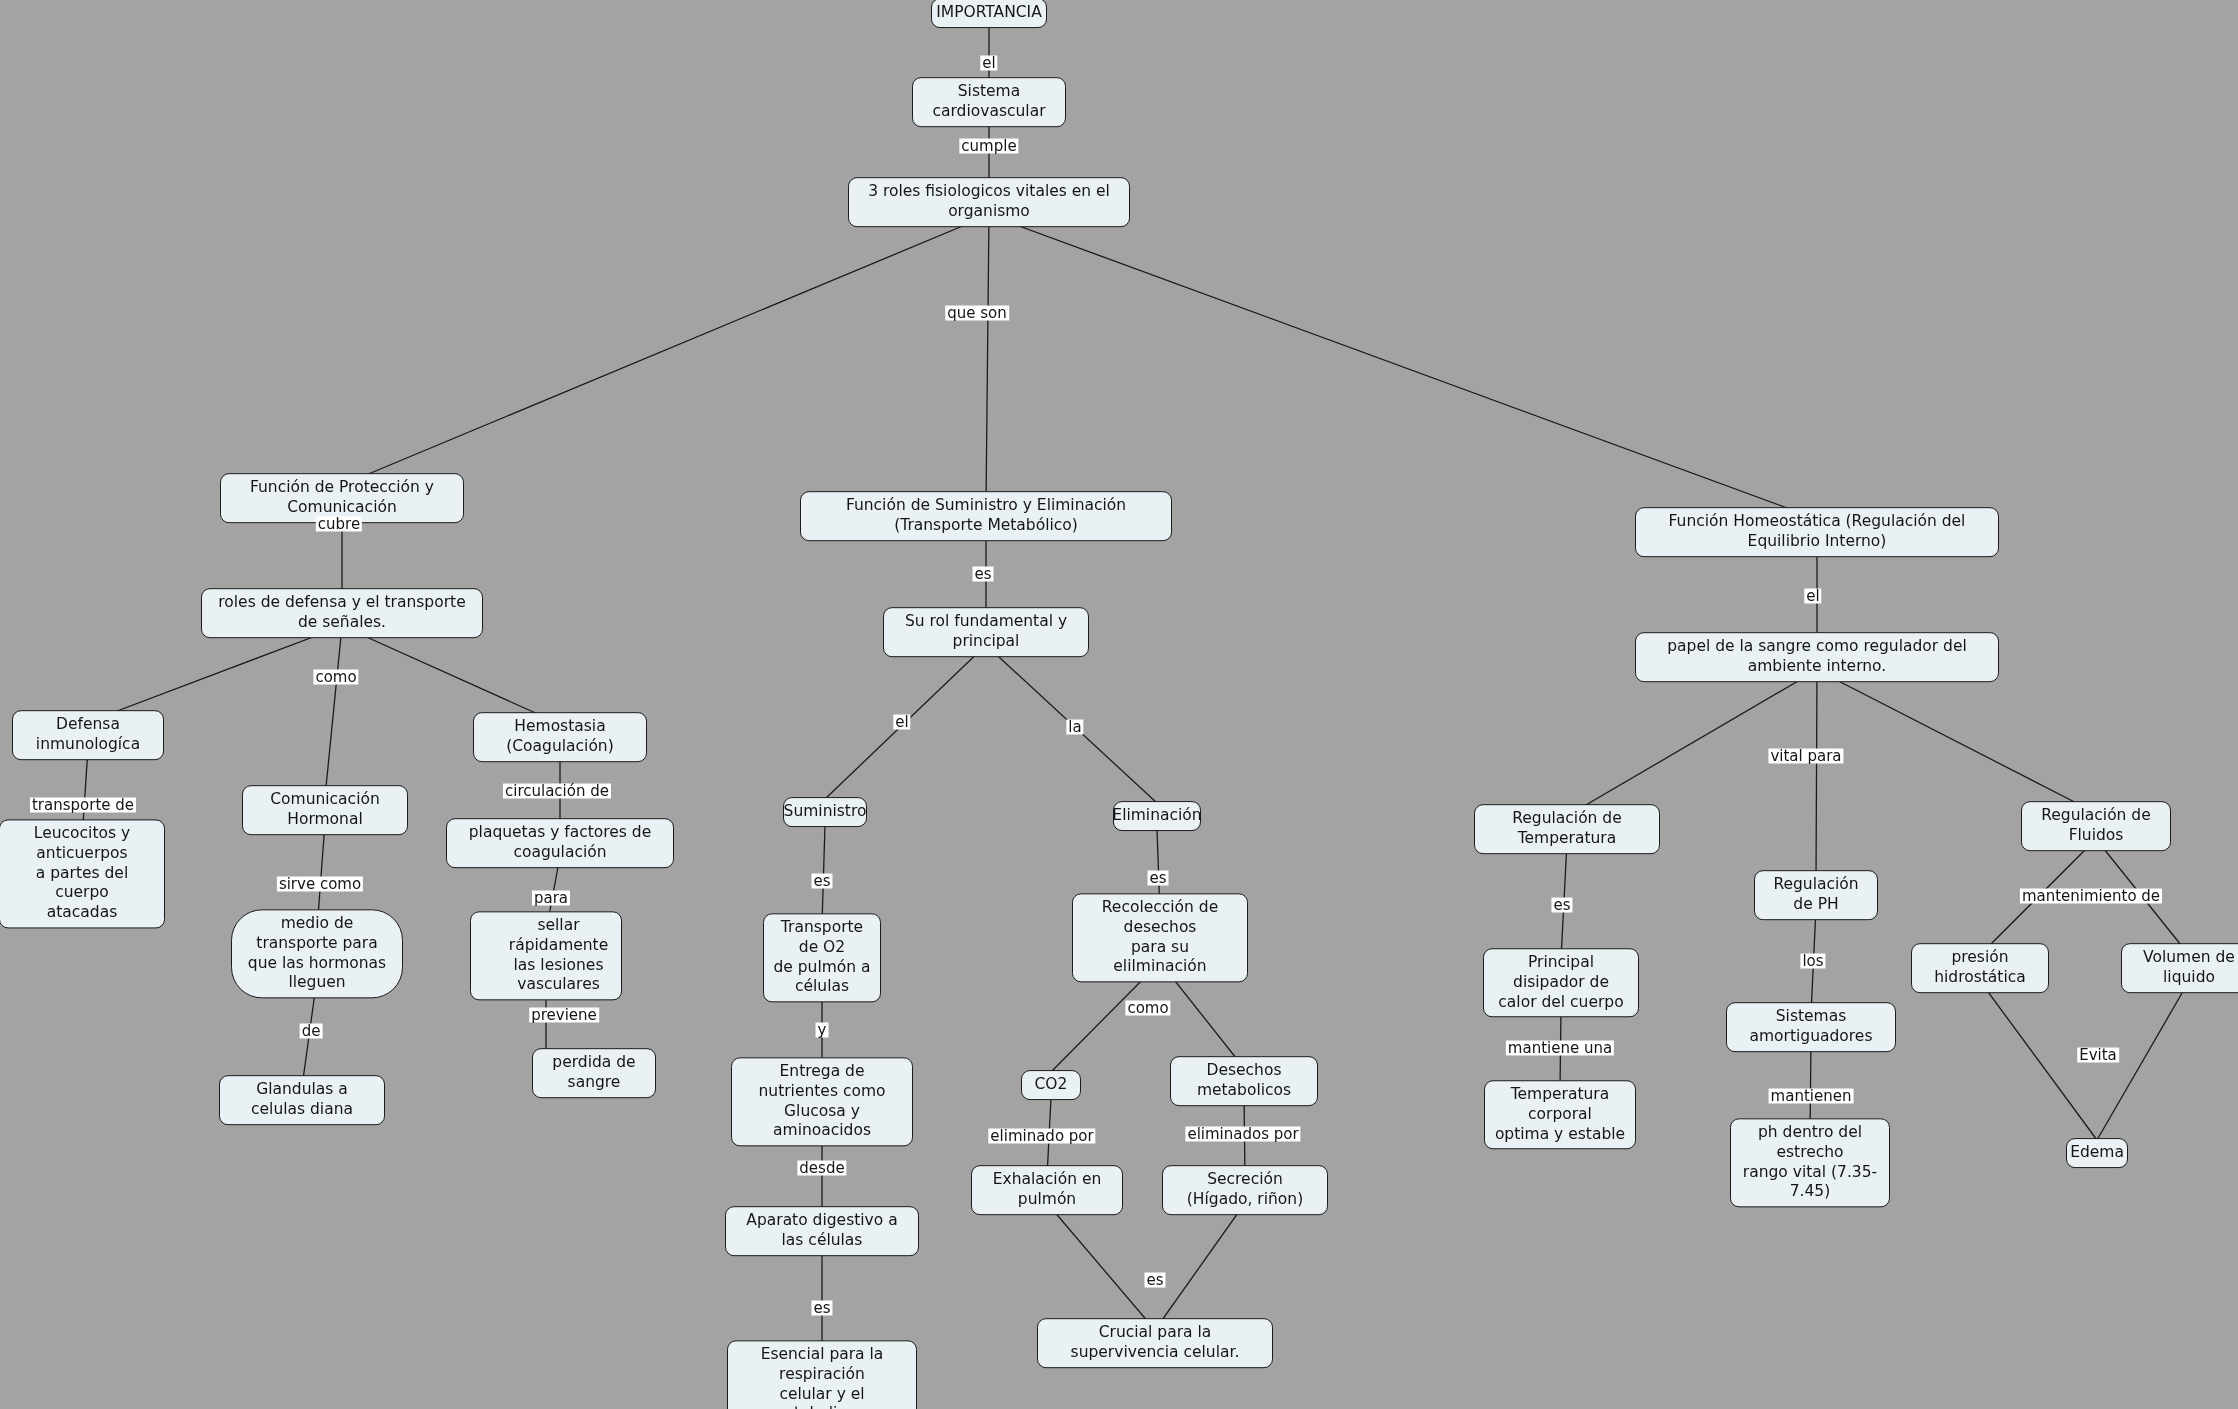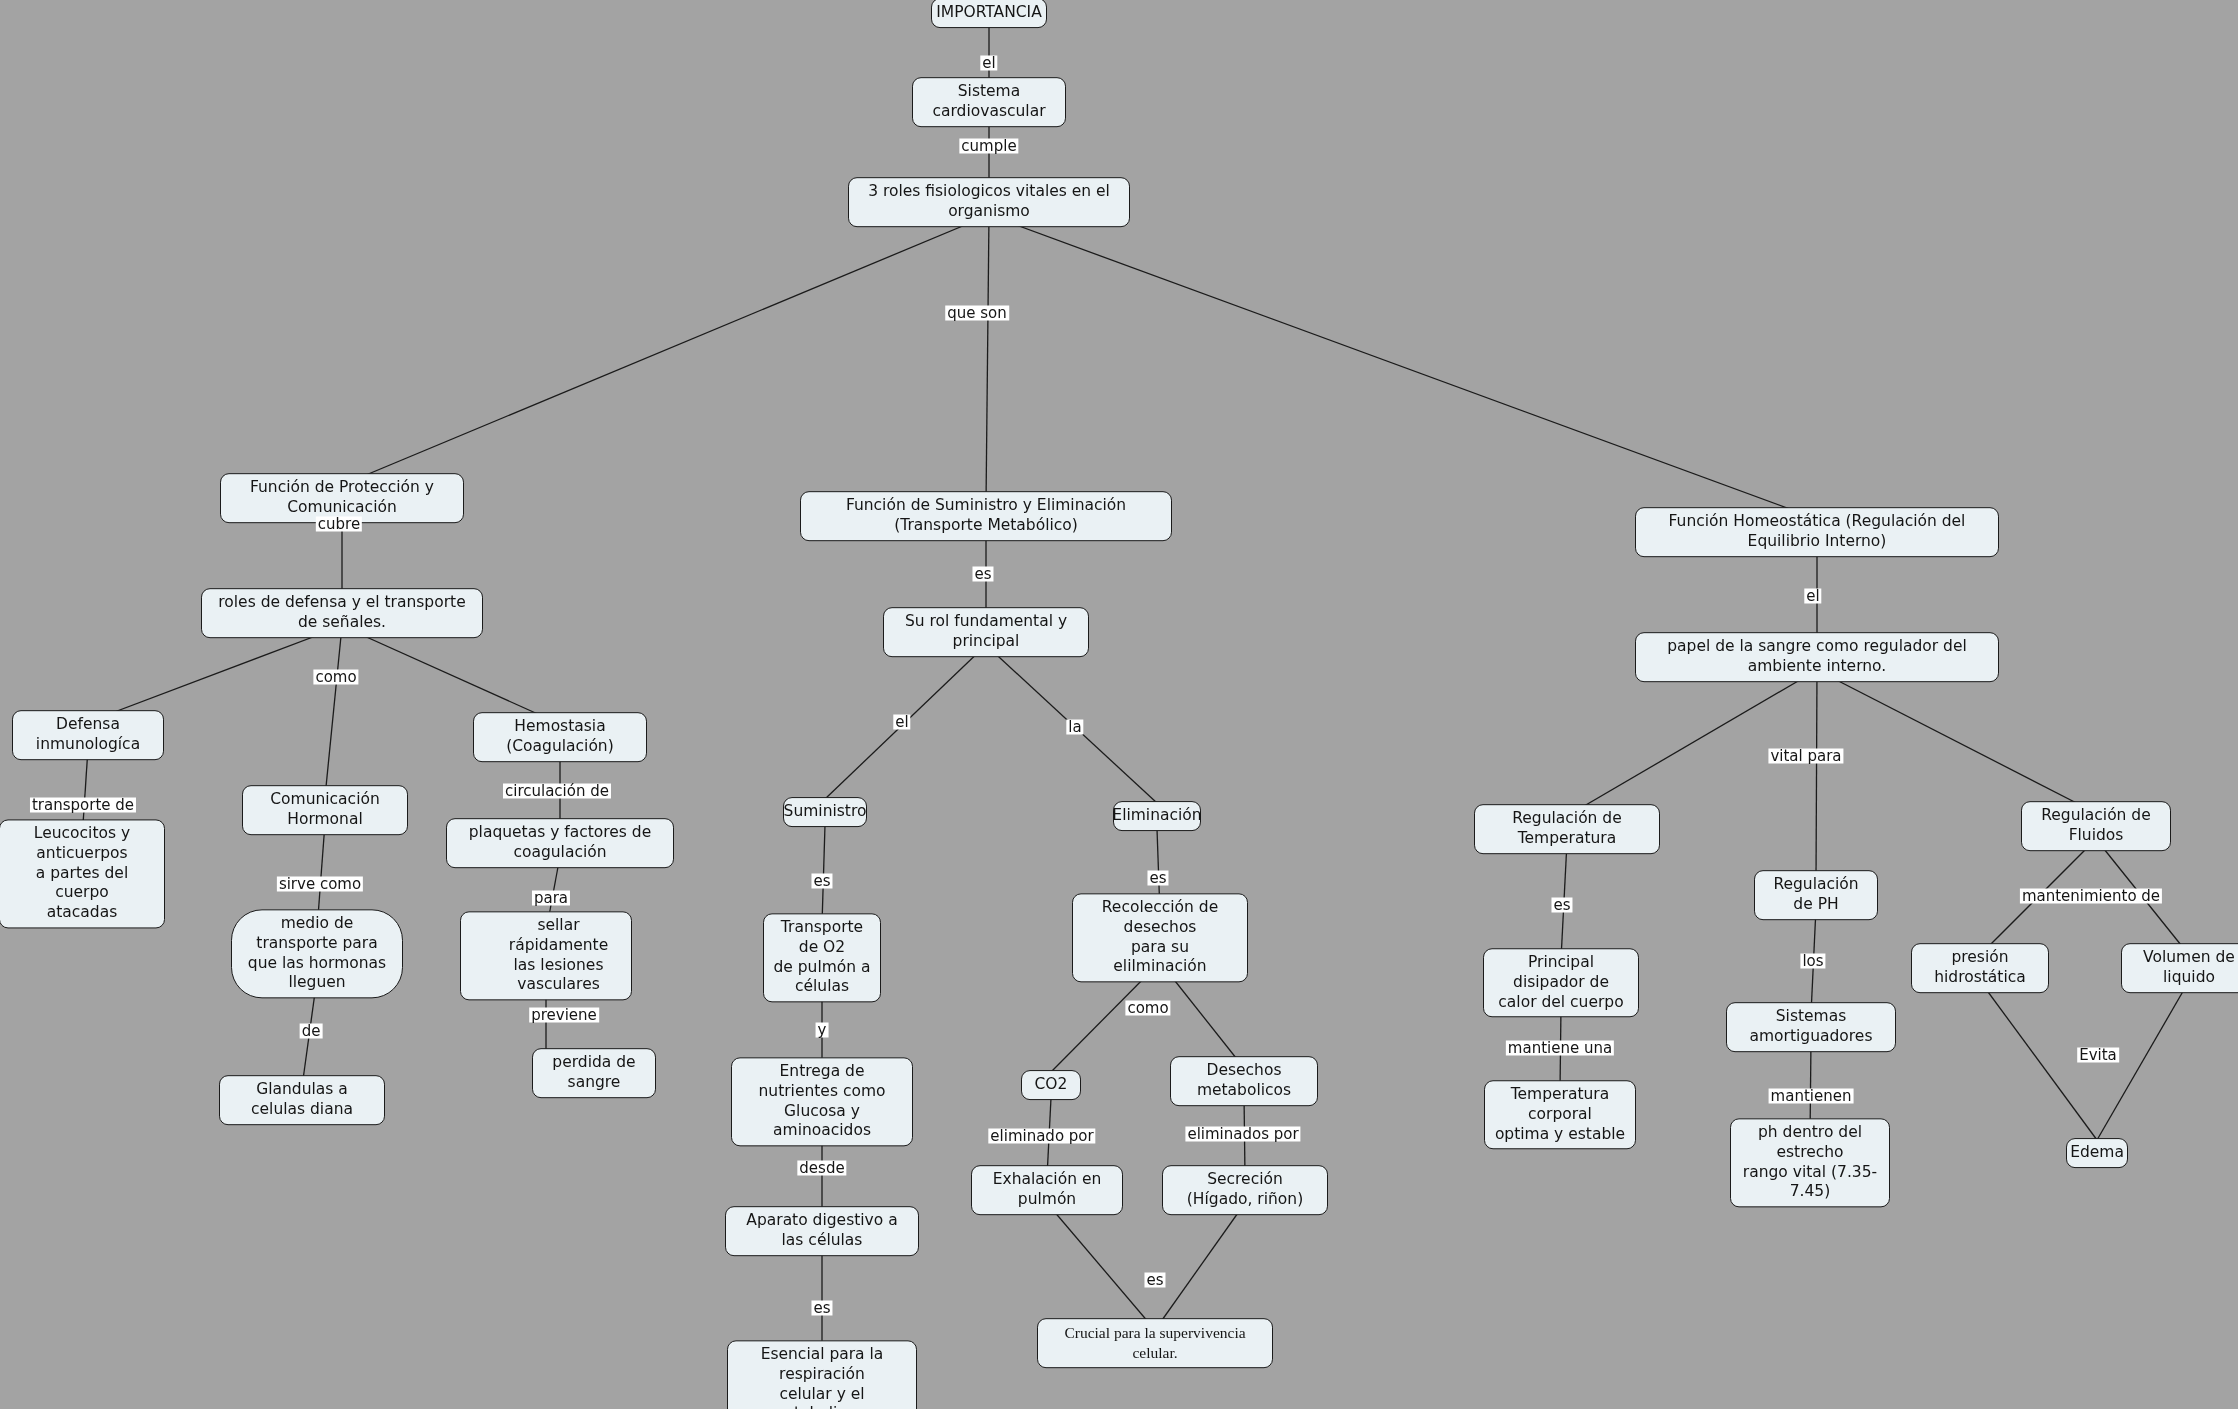--- a/index.html
+++ b/index.html
@@ -125,21 +125,21 @@
       <div class="node" style="left: 1157px; top: 816px; width: 88px; min-height: 26px;">Eliminación</div>
       <div class="node" style="left: 1567px; top: 829px; width: 186px; min-height: 26px;">Regulación de Temperatura</div>
       <div class="node" style="left: 2096px; top: 826px; width: 150px; min-height: 26px;">Regulación de Fluidos</div>
       <div class="node" style="left: 560px; top: 843px; width: 228px; min-height: 26px;">plaquetas y factores de coagulación</div>
       <div class="node" style="left: 82px; top: 874px; width: 166px; min-height: 68px;">Leucocitos y anticuerpos
 a partes del cuerpo
 atacadas</div>
       <div class="node" style="left: 1816px; top: 895px; width: 124px; min-height: 26px;">Regulación de PH</div>
       <div class="node" style="left: 317px; top: 954px; width: 172px; min-height: 48px; border-radius: 31px;">medio de transporte para
 que las hormonas lleguen</div>
-      <div class="node" style="left: 546px; top: 956px; width: 172px; min-height: 48px; padding-left: 34px;">sellar rápidamente
+      <div class="node" style="left: 546px; top: 956px; width: 152px; min-height: 48px; padding-left: 34px;">sellar rápidamente
 las lesiones vasculares</div>
       <div class="node" style="left: 822px; top: 958px; width: 118px; min-height: 68px;">Transporte de O2
 de pulmón a
 células</div>
       <div class="node" style="left: 1160px; top: 938px; width: 176px; min-height: 48px;">Recolección de desechos
 para su elilminación</div>
       <div class="node" style="left: 1561px; top: 983px; width: 156px; min-height: 48px;">Principal disipador de
 calor del cuerpo</div>
       <div class="node" style="left: 1980px; top: 968px; width: 138px; min-height: 26px;">presión hidrostática</div>
       <div class="node" style="left: 2189px; top: 968px; width: 136px; min-height: 26px;">Volumen de liquido</div>
@@ -151,21 +151,21 @@
       <div class="node" style="left: 1051px; top: 1085px; width: 60px; min-height: 26px;">CO2</div>
       <div class="node" style="left: 1244px; top: 1081px; width: 148px; min-height: 26px;">Desechos metabolicos</div>
       <div class="node" style="left: 1560px; top: 1115px; width: 152px; min-height: 48px;">Temperatura corporal
 optima y estable</div>
       <div class="node" style="left: 2097px; top: 1153px; width: 62px; min-height: 26px;">Edema</div>
       <div class="node" style="left: 1047px; top: 1190px; width: 152px; min-height: 26px;">Exhalación en pulmón</div>
       <div class="node" style="left: 1245px; top: 1190px; width: 166px; min-height: 26px;">Secreción (Hígado, riñon)</div>
       <div class="node" style="left: 1810px; top: 1163px; width: 160px; min-height: 48px;">ph dentro del estrecho
 rango vital (7.35-7.45)</div>
       <div class="node" style="left: 822px; top: 1231px; width: 194px; min-height: 26px;">Aparato digestivo a las células</div>
-      <div class="node" style="left: 1155px; top: 1343px; width: 236px; min-height: 26px; font-family: Liberation Serif, serif;">Crucial para la supervivencia celular.</div>
+      <div class="node" style="left: 1155px; top: 1343px; width: 236px; min-height: 26px;">Crucial para la supervivencia celular.</div>
       <div class="node" style="left: 822px; top: 1385px; width: 190px; min-height: 48px;">Esencial para la respiración
 celular y el metabolismo.</div>
     </div>
   <div id="labels-layer">
       <div class="linklabel" style="left: 989px; top: 63px;">el</div>
       <div class="linklabel" style="left: 989px; top: 146px;">cumple</div>
       <div class="linklabel" style="left: 977px; top: 313px;">que son</div>
       <div class="linklabel" style="left: 339px; top: 524px;">cubre</div>
       <div class="linklabel" style="left: 983px; top: 574px;">es</div>
       <div class="linklabel" style="left: 1813px; top: 596px;">el</div>

